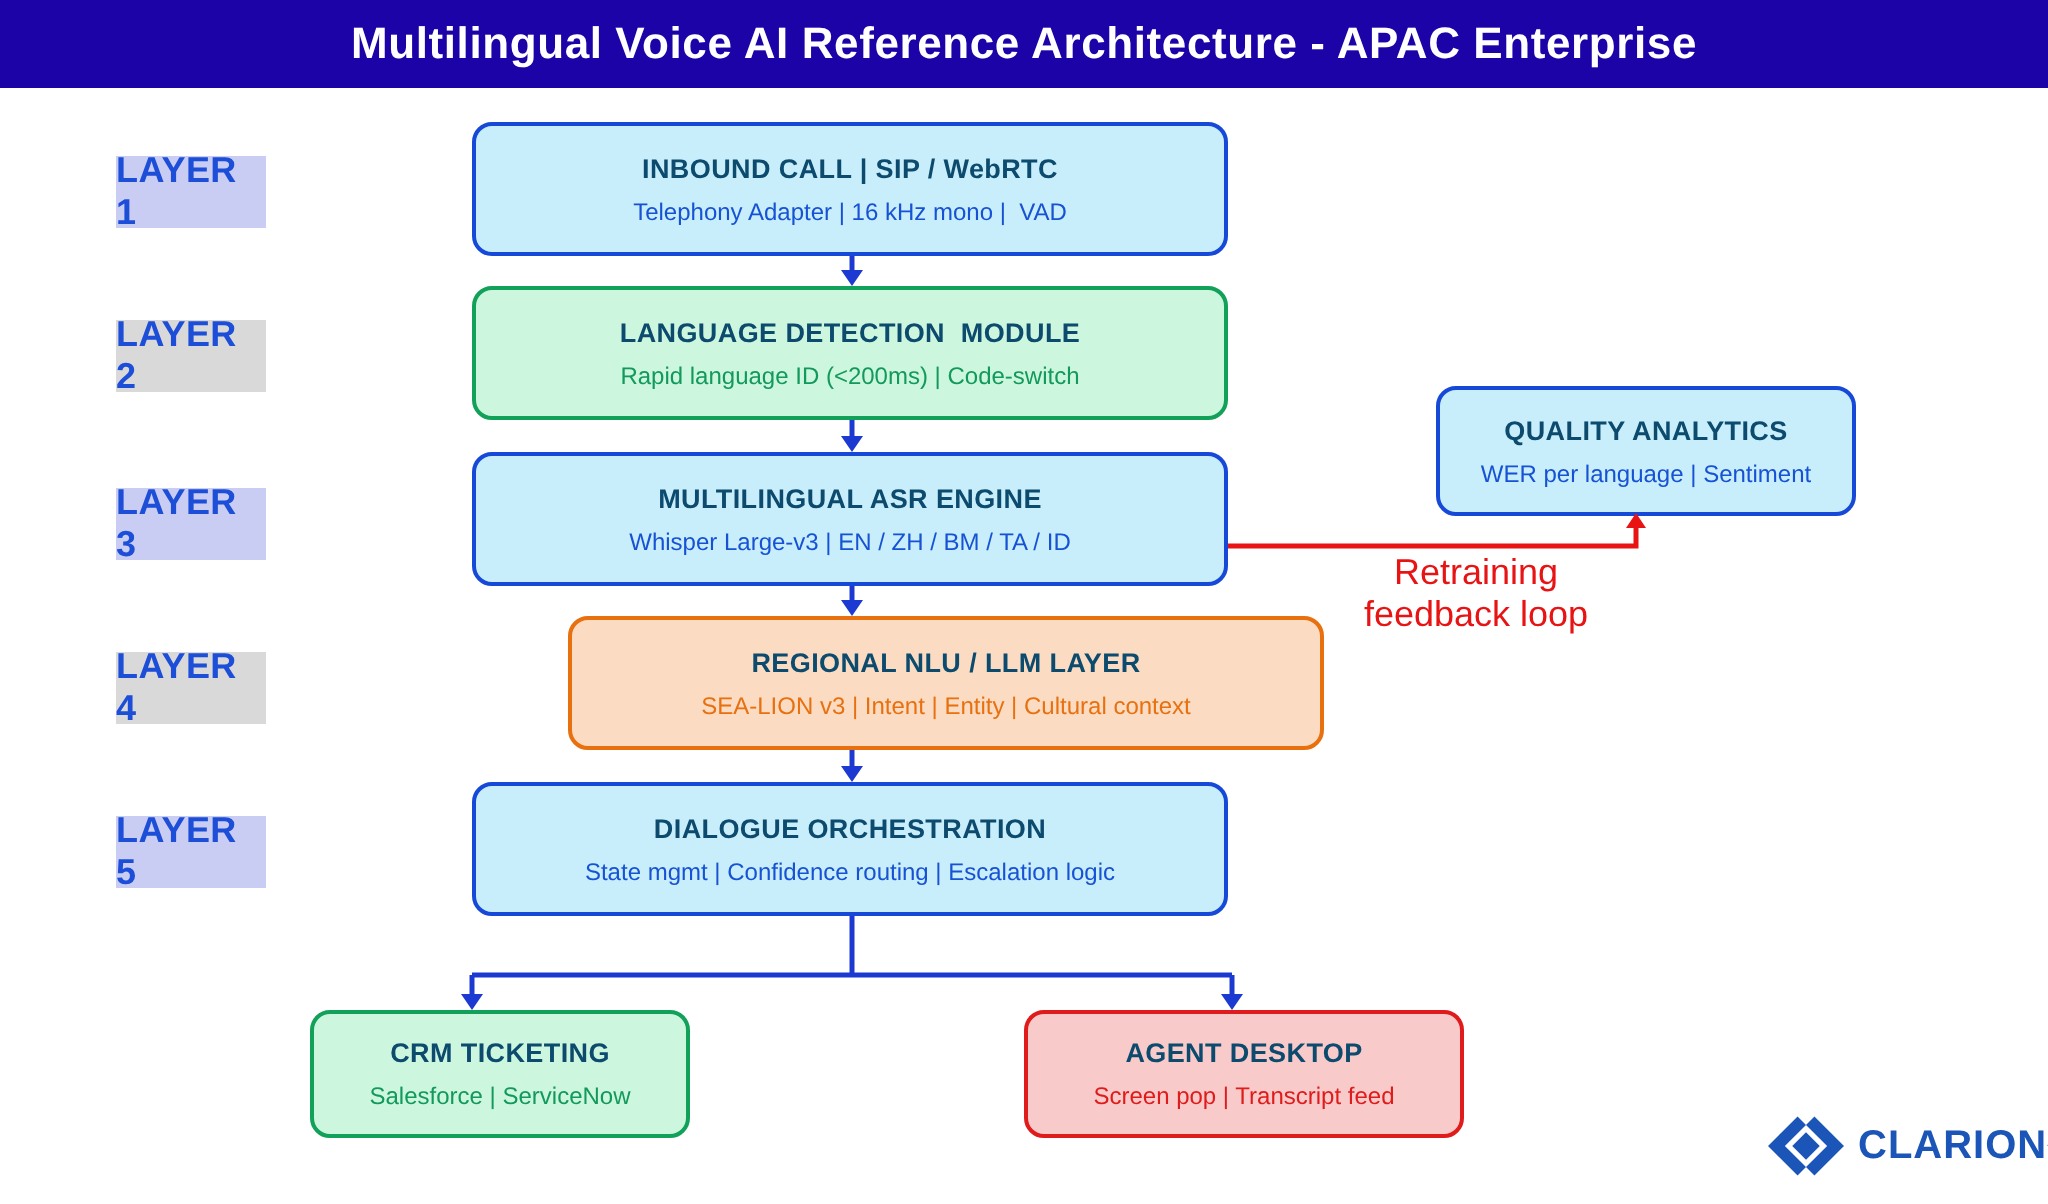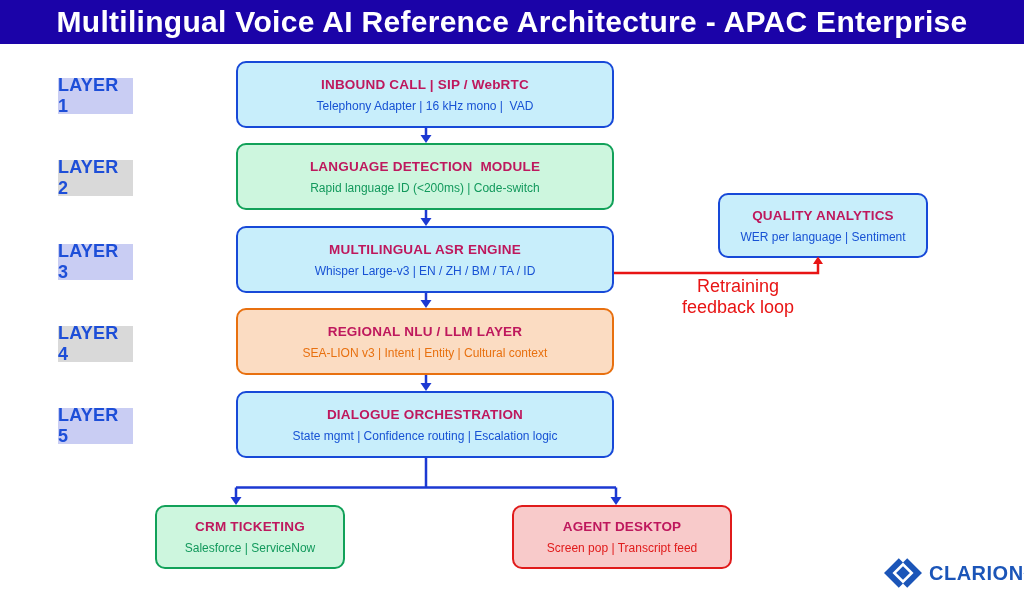--- a/index.html
+++ b/index.html
@@ -6,43 +6,43 @@
   .canvas{
     position:relative;width:1024px;height:602px;overflow:hidden;
     font-family:"Liberation Sans","DejaVu Sans",sans-serif;background:#ffffff;
   }
   
   .titlebar{
     position:absolute;left:0;top:0;width:1024px;height:44px;
     background:#1b03a8;display:flex;align-items:center;justify-content:center;
   }
   .titlebar h1{
-    margin:0;color:#ffffff;font-size:30px;font-weight:800;letter-spacing:.3px;
+    margin:0;color:#ffffff;font-size:22px;font-weight:800;letter-spacing:.3px;
   }
   
   .layer-label{
     position:absolute;left:58px;width:75px;height:36px;
     display:flex;align-items:center;justify-content:center;
     font-size:18px;font-weight:700;color:#1d4ed8;letter-spacing:.2px;
   }
   .layer-label.lav{background:#c9cdf3;}
   .layer-label.gray{background:#d9d9d9;}
   
   .node{
     position:absolute;border-radius:10px;border:2.5px solid;
     display:flex;flex-direction:column;align-items:center;justify-content:center;
     gap:7px;text-align:center;box-sizing:border-box;
   }
-  .node .node-title{font-size:13.5px;font-weight:700;color:#be185d;letter-spacing:.2px;white-space:pre;}
+  .node .node-title{font-size:13.5px;font-weight:700;color:#0c4a6e;letter-spacing:.2px;white-space:pre;}
   .node .node-sub{font-size:12px;font-weight:500;white-space:pre;}
   .node.blue{background:#c8eefb;border-color:#1749d8;}
   .node.blue .node-sub{color:#1752d4;}
   .node.green{background:#cdf6de;border-color:#12a159;}
   .node.green .node-sub{color:#12995c;}
-  .node.orange{background:#fbdcc2;border-color:#e8700f;}
+  .node.orange{background:#fbdcc2;border-color:#e8700f;margin-left:48px;}
   .node.orange .node-sub{color:#e8700f;}
   .node.red{background:#f8caca;border-color:#e01b1b;}
   .node.red .node-sub{color:#e01b1b;}
   
   .pipe{left:236px;width:378px;height:67px;}
   
   svg.connectors{position:absolute;left:0;top:0;pointer-events:none;}
   .feedback-label{
     position:absolute;left:660px;top:276px;width:156px;text-align:center;
     color:#e81414;font-size:18px;font-weight:500;

